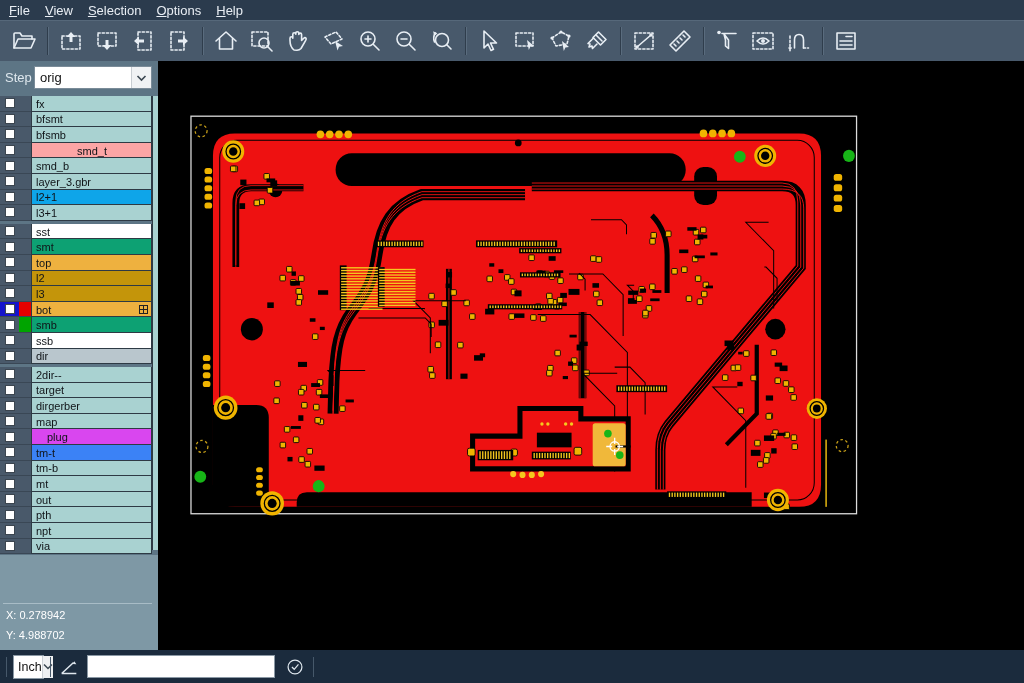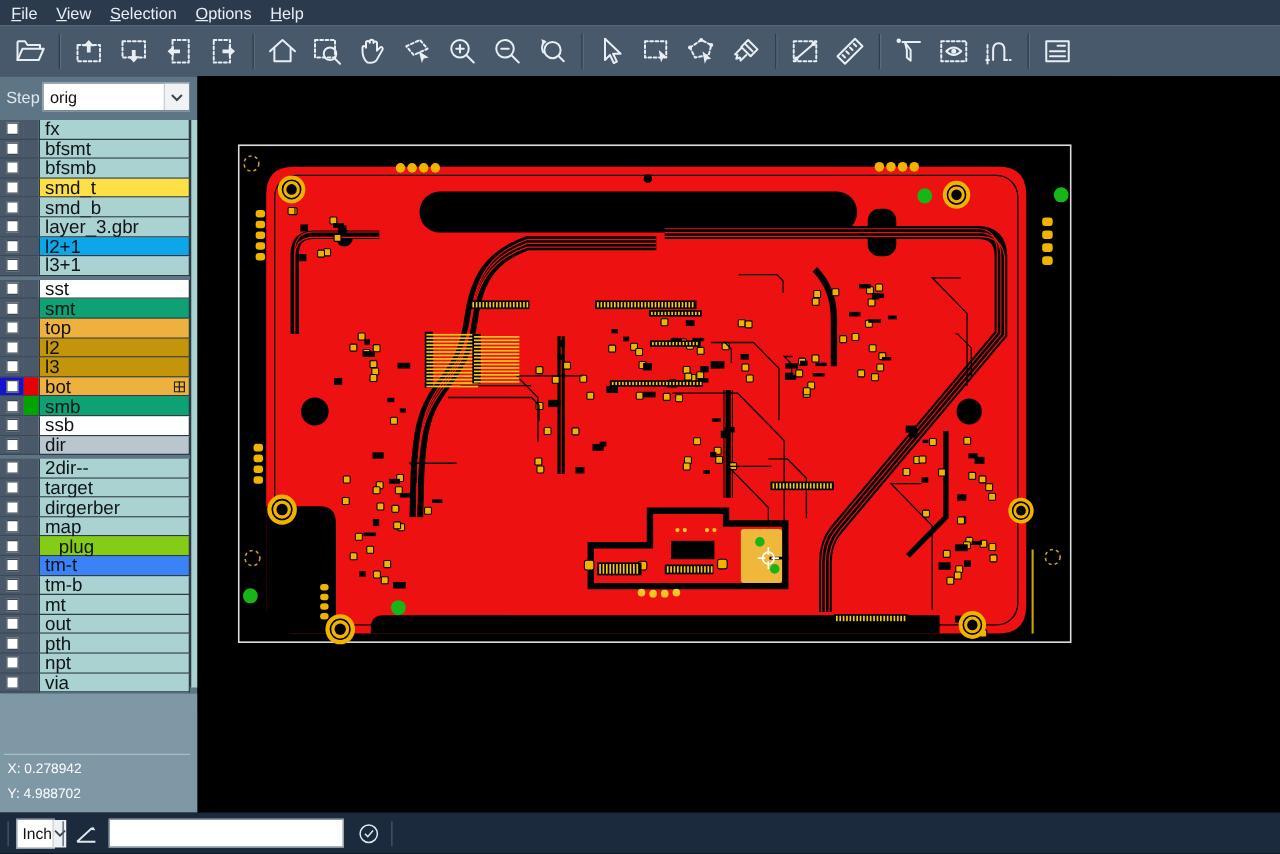--- a/index.html
+++ b/index.html
@@ -34,21 +34,21 @@
   .stepselect .chev { width:20px; height:21px; background:#f0f2f4; border-left:1px solid #c8cdd2;
     display:flex; align-items:center; justify-content:center; }
   .layerlist { position:absolute; left:0; top:35px; width:152px; }
   .lgroup { margin-bottom:3px; }
   .lrow { display:flex; height:15.6px; align-items:stretch; }
   .cbcell { width:19px; background:#49596a; border-bottom:1px solid #3a4755;
     display:flex; align-items:center; justify-content:center; }
   .cbcell.sel { background:#1414cc; }
   .cbox { width:10px; height:10px; background:#fff; border:1.5px solid #3c4650; }
   .swcell { width:12px; background:#49596a; border-bottom:1px solid #3a4755; }
-  .lname { flex:1; font-size:15px; color:#101418; padding:1px 3px 0 4px;
+  .lname { flex:1; font-size:11px; color:#101418; padding:1px 3px 0 4px;
     border:1px solid #2e3a44; border-top:none; display:flex; align-items:center; }
   .lname .nm { flex:1; overflow:hidden; white-space:nowrap; }
   .scrollstrip { position:absolute; left:152px; top:35px; width:6px; height:454px;
     background:#a9d2d1; border-left:1px solid #2e3a44; }
   .coordpanel { position:absolute; left:0; top:494px; width:158px; height:95px; background:#7e98a5; }
   .coordline { position:absolute; left:3px; right:6px; top:48px; height:1px; background:#a8bcc6; }
   .coordtext { position:absolute; left:6px; color:#fff; font-size:11px; }
   .cx { top:54px; } .cy { top:74px; }
 
   
@@ -272,21 +272,21 @@
     <div class="lname" style="background: rgb(169, 210, 209);">
               <span class="nm">bfsmb</span>
             </div>
   </div>
 
   <div class="lrow">
     <div class="cbcell">
               <div class="cbox"></div>
             </div>
     <div class="swcell"></div>
-    <div class="lname" style="background: #fde047;">
+    <div class="lname" style="background: #fca5a5; text-align: center;">
               <span class="nm">smd_t</span>
             </div>
   </div>
 
   <div class="lrow">
     <div class="cbcell">
               <div class="cbox"></div>
             </div>
     <div class="swcell"></div>
     <div class="lname" style="background: rgb(169, 210, 209);">
@@ -458,21 +458,21 @@
     <div class="lname" style="background: rgb(169, 210, 209);">
               <span class="nm">map</span>
             </div>
   </div>
 
   <div class="lrow">
     <div class="cbcell">
               <div class="cbox"></div>
             </div>
     <div class="swcell"></div>
-    <div class="lname" style="background: #84cc16; padding-left: 15px;">
+    <div class="lname" style="background: #d946ef; padding-left: 15px;">
               <span class="nm">plug</span>
             </div>
   </div>
 
   <div class="lrow">
     <div class="cbcell">
               <div class="cbox"></div>
             </div>
     <div class="swcell"></div>
     <div class="lname" style="background: #3b82f6;">

